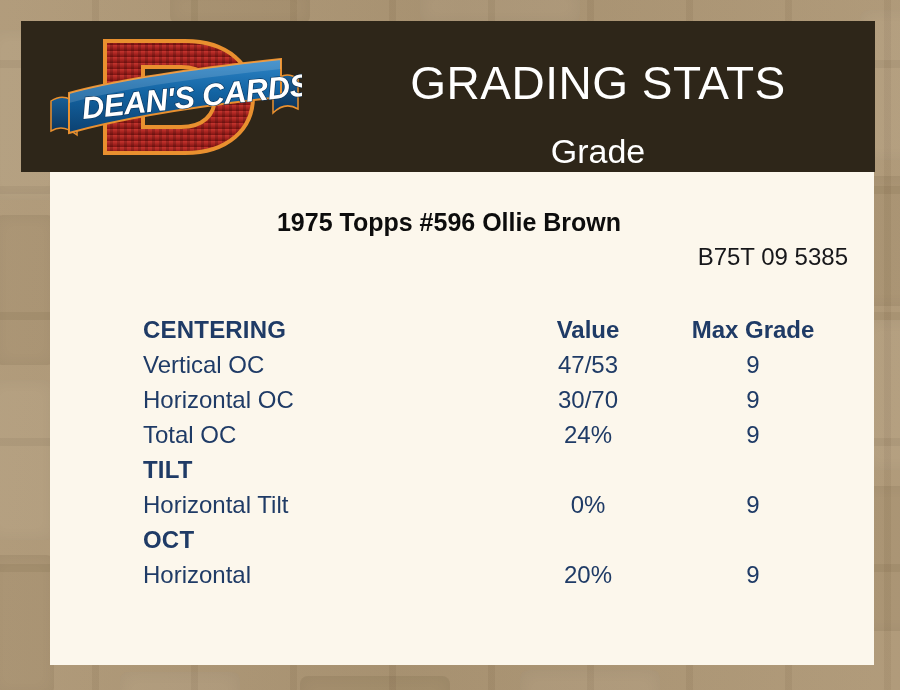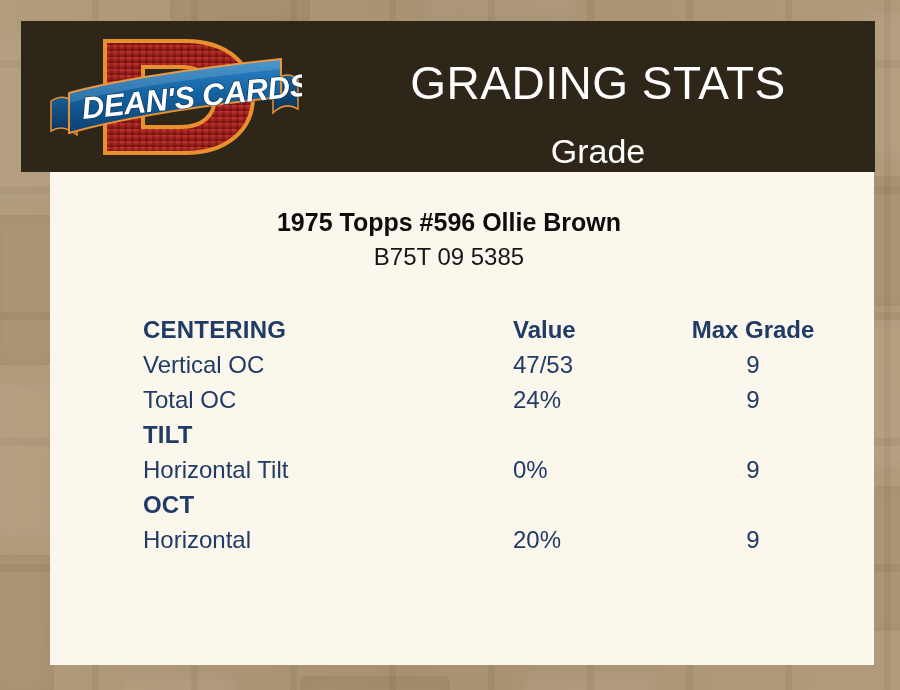--- a/index.html
+++ b/index.html
@@ -107,21 +107,21 @@
     font-size: 25px;
     line-height: 30px;
     font-weight: bold;
     white-space: nowrap;
   }
   #card-code {
     position: absolute;
     left: 0;
     top: 70px;
     width: 798px;
-    text-align: center;
+    text-align: right;
     color: #17171a;
     font-size: 24px;
     line-height: 30px;
     font-weight: 400;
     white-space: nowrap;
   }
 
   
   #stats-table {
     position: absolute;
@@ -133,21 +133,21 @@
   }
   #stats-table td {
     padding: 0;
     height: 35px;
     vertical-align: middle;
     font-size: 24px;
     line-height: 35px;
     white-space: nowrap;
   }
   #stats-table td.col-label { width: 370px; text-align: left; }
-  #stats-table td.col-value { width: 150px; }
+  #stats-table td.col-value { width: 150px; text-align: center; }
   #stats-table td.col-grade { width: 180px; text-align: center; }
 
   .row-header td.col-label {
     font-weight: bold;
     letter-spacing: 0.2px;
     padding-left: 9px;
   }
   .row-header td.col-value,
   .row-header td.col-grade {
     font-weight: bold;
@@ -247,20 +247,25 @@
           <td class="col-value">Value</td>
           <td class="col-grade">Max Grade</td>
         </tr>
 
         <tr class="row-item">
           <td class="col-label">Vertical OC</td>
           <td class="col-value">47/53</td>
           <td class="col-grade">9</td>
         </tr>
 
+        <tr class="row-item">
+          <td class="col-label">Horizontal OC</td>
+          <td class="col-value">30/70</td>
+          <td class="col-grade">9</td>
+        </tr>
 
         <tr class="row-item">
           <td class="col-label">Total OC</td>
           <td class="col-value">24%</td>
           <td class="col-grade">9</td>
         </tr>
 
         <tr class="row-section">
           <td class="col-label">TILT</td>
           <td class="col-value"></td>

